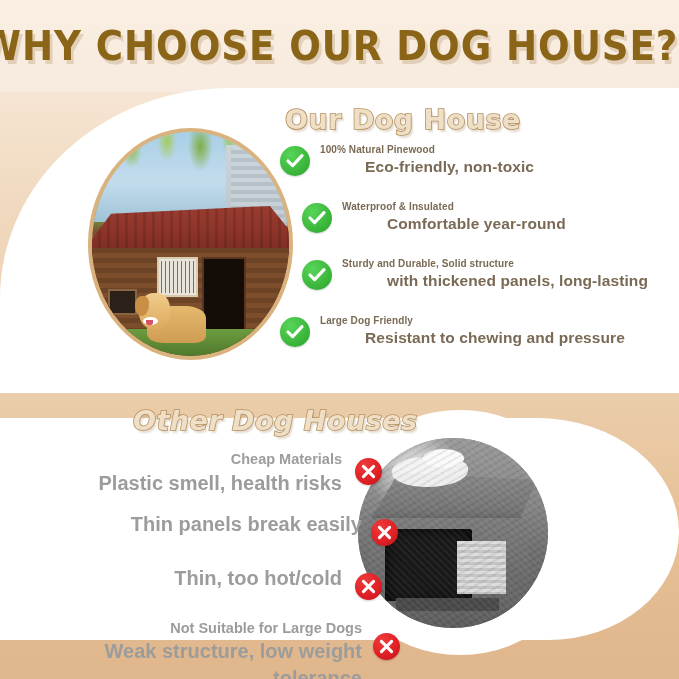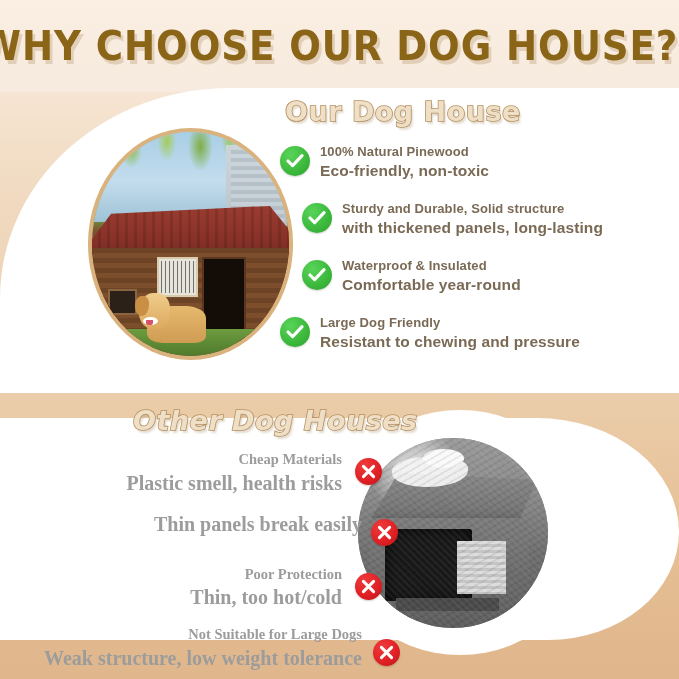--- a/index.html
+++ b/index.html
@@ -55,21 +55,21 @@
     font-family:"DejaVu Sans", sans-serif;
     font-weight:bold;
     font-size:27px;
     color:#efdfc6;
     letter-spacing:.5px;
     white-space:nowrap;
     -webkit-text-stroke:1.6px #b6925f;
     paint-order:stroke fill;
     text-shadow:2px 3px 2px rgba(170,140,100,.30);
   }
-  #subhead-our{ left:285px; top:96px; }
+  #subhead-our{ left:285px; top:104px; }
   #subhead-other{ left:133px; top:405px;font-style:italic; }
 
   
   .oval-wrap{
     position:absolute;left:88px;top:128px;width:205px;height:232px;
     border-radius:50%;
     background:#d9b27e;
     padding:4px;box-sizing:border-box;
     box-shadow:0 0 0 9px #ffffff;
   }
@@ -162,26 +162,26 @@
   .pro-row{position:relative;margin-bottom:13px;padding-left:48px;min-height:44px;}
   .pro-row.indent{padding-left:70px;}
   .badge{
     position:absolute;top:2px;width:30px;height:30px;border-radius:50%;
     background:radial-gradient(circle at 35% 30%,#59d45a 0%,#3bb83b 60%,#2f9e2f 100%);
     box-shadow:0 1px 2px rgba(0,0,0,.18);
   }
   .pro-row .badge{left:8px;}
   .pro-row.indent .badge{left:30px;}
   .badge svg{position:absolute;left:6px;top:7px;}
-  .pro-l1{font-size:13px;color:#7a6a55;font-weight:bold;line-height:1.28;letter-spacing:.1px;}
-  .pro-l2{font-size:15.5px;color:#7a6a55;font-weight:bold;line-height:1.28;letter-spacing:.1px;}
+  .pro-l1{font-size:10px;color:#7a6a55;font-weight:bold;line-height:1.28;letter-spacing:.1px;}
+  .pro-l2{font-size:15.5px;color:#7a6a55;font-weight:bold;line-height:1.28;letter-spacing:.1px;margin-left:45px;}
 
   
   .cons{position:absolute;left:0px;top:450px;width:390px;text-align:right;}
-  .con-row{position:relative;margin-bottom:14px;padding-right:48px;min-height:40px;font-family:Liberation Serif, serif;}
+  .con-row{position:relative;margin-bottom:14px;padding-right:48px;min-height:40px;}
   .xbadge{
     position:absolute;right:8px;top:8px;width:27px;height:27px;border-radius:50%;
     background:radial-gradient(circle at 35% 28%,#ef3b3b 0%,#de1f24 60%,#b9151a 100%);
     box-shadow:0 1px 2px rgba(0,0,0,.2);
   }
   .xbadge svg{position:absolute;left:6px;top:6px;}
   .con-l1{font-size:14.5px;color:#9c9c9c;font-weight:bold;line-height:1.35;}
   .con-l2{font-size:20px;color:#9c9c9c;font-weight:bold;line-height:1.35;}
 </style>
 </head>
@@ -231,32 +231,32 @@
       <div class="pro-l1">100% Natural Pinewood</div>
       <div class="pro-l2">Eco-friendly, non-toxic</div>
     </div>
 
     <div class="pro-row indent">
       <span class="badge">
         <svg width="18" height="16" viewBox="0 0 18 16">
             <path d="M2 8 L6.6 12.6 L16 2.6" stroke="#ffffff" stroke-width="3.1" fill="none" stroke-linecap="round" stroke-linejoin="round"></path>
           </svg>
       </span>
-      <div class="pro-l1">Sturdy and Durable,  Solid structure</div>
-      <div class="pro-l2">with thickened panels, long-lasting</div>
+      <div class="pro-l1">Waterproof &amp; Insulated</div>
+      <div class="pro-l2">Comfortable year-round</div>
     </div>
 
     <div class="pro-row indent">
       <span class="badge">
         <svg width="18" height="16" viewBox="0 0 18 16">
             <path d="M2 8 L6.6 12.6 L16 2.6" stroke="#ffffff" stroke-width="3.1" fill="none" stroke-linecap="round" stroke-linejoin="round"></path>
           </svg>
       </span>
-      <div class="pro-l1">Waterproof &amp; Insulated</div>
-      <div class="pro-l2">Comfortable year-round</div>
+      <div class="pro-l1">Sturdy and Durable,  Solid structure</div>
+      <div class="pro-l2">with thickened panels, long-lasting</div>
     </div>
 
     <div class="pro-row">
       <span class="badge">
         <svg width="18" height="16" viewBox="0 0 18 16">
             <path d="M2 8 L6.6 12.6 L16 2.6" stroke="#ffffff" stroke-width="3.1" fill="none" stroke-linecap="round" stroke-linejoin="round"></path>
           </svg>
       </span>
       <div class="pro-l1">Large Dog Friendly</div>
       <div class="pro-l2">Resistant to chewing and pressure</div>
@@ -299,21 +299,20 @@
       </span>
       <div class="con-l2">Thin panels break easily</div>
     </div>
 
     <div class="con-row">
       <span class="xbadge">
         <svg width="15" height="15" viewBox="0 0 15 15">
             <path d="M2.4 2.4 L12.6 12.6 M12.6 2.4 L2.4 12.6" stroke="#ffffff" stroke-width="3" stroke-linecap="round"></path>
           </svg>
       </span>
-      <div class="con-l1">Poor Protection</div>
       <div class="con-l2">Thin, too hot/cold</div>
     </div>
 
     <div class="con-row" style="padding-right:28px;margin-left:41px;">
       <span class="xbadge" style="right:-10px;top:14px;">
         <svg width="15" height="15" viewBox="0 0 15 15">
             <path d="M2.4 2.4 L12.6 12.6 M12.6 2.4 L2.4 12.6" stroke="#ffffff" stroke-width="3" stroke-linecap="round"></path>
           </svg>
       </span>
       <div class="con-l1">Not Suitable for Large Dogs</div>

